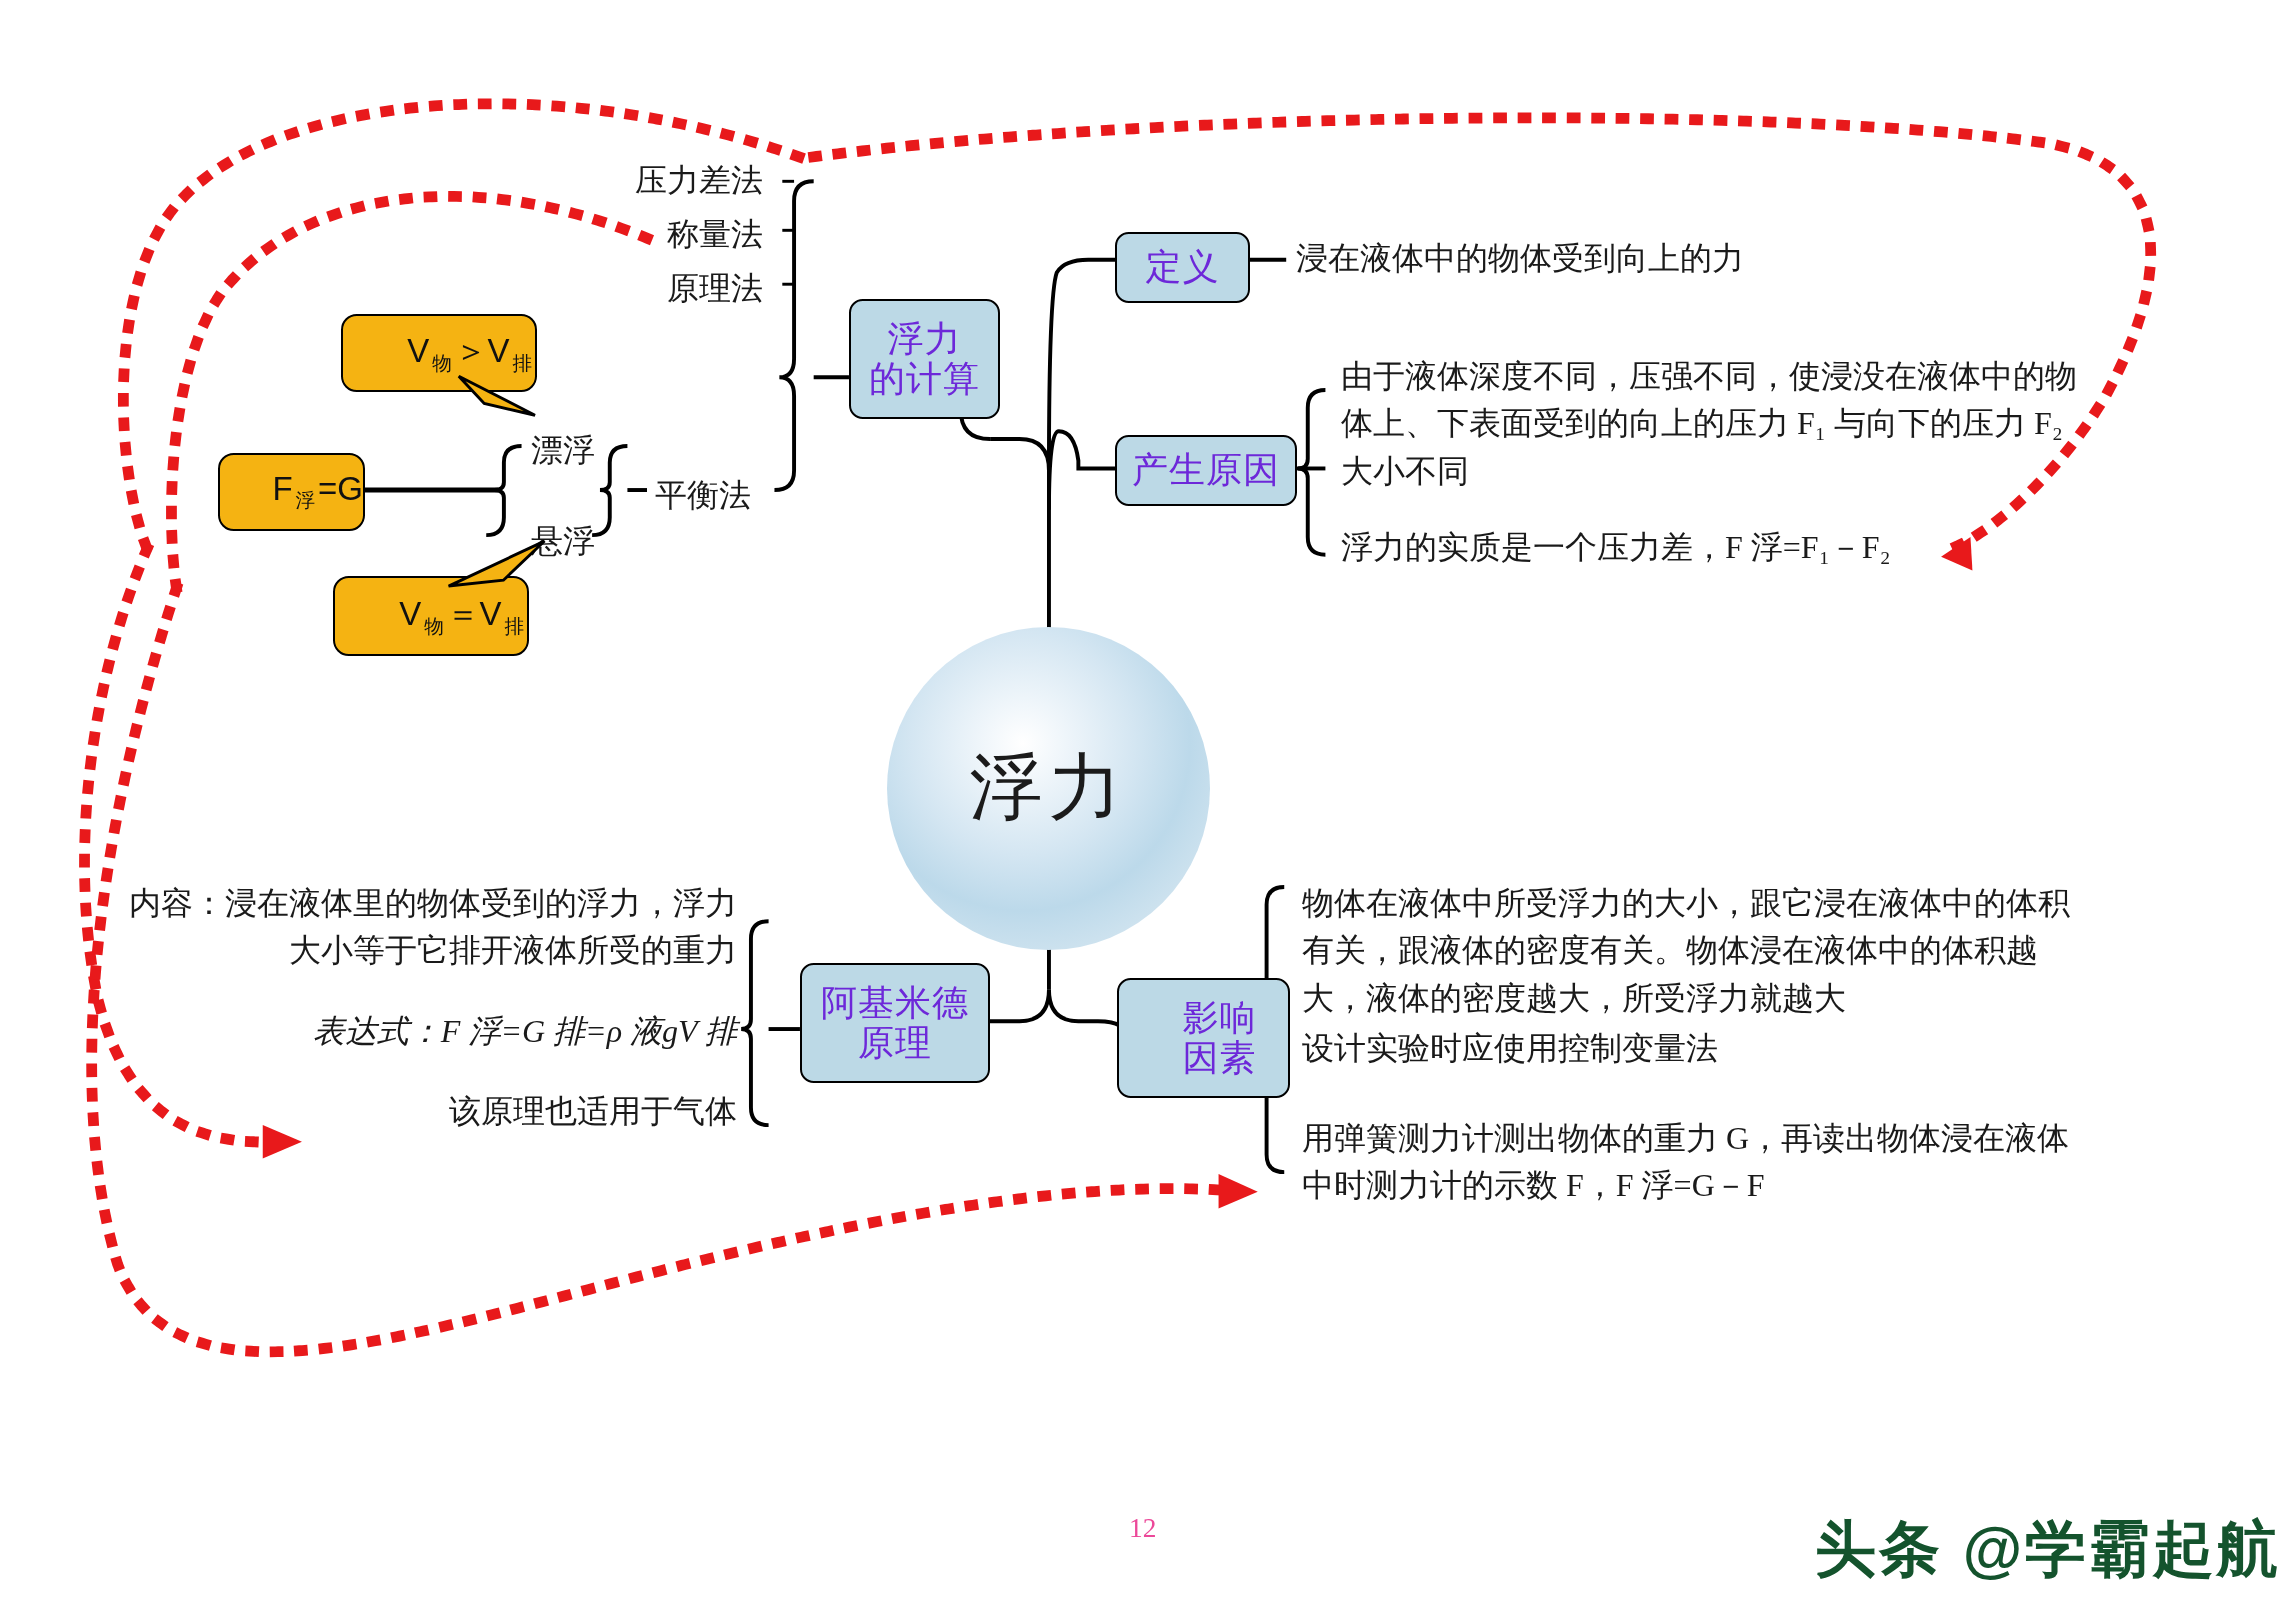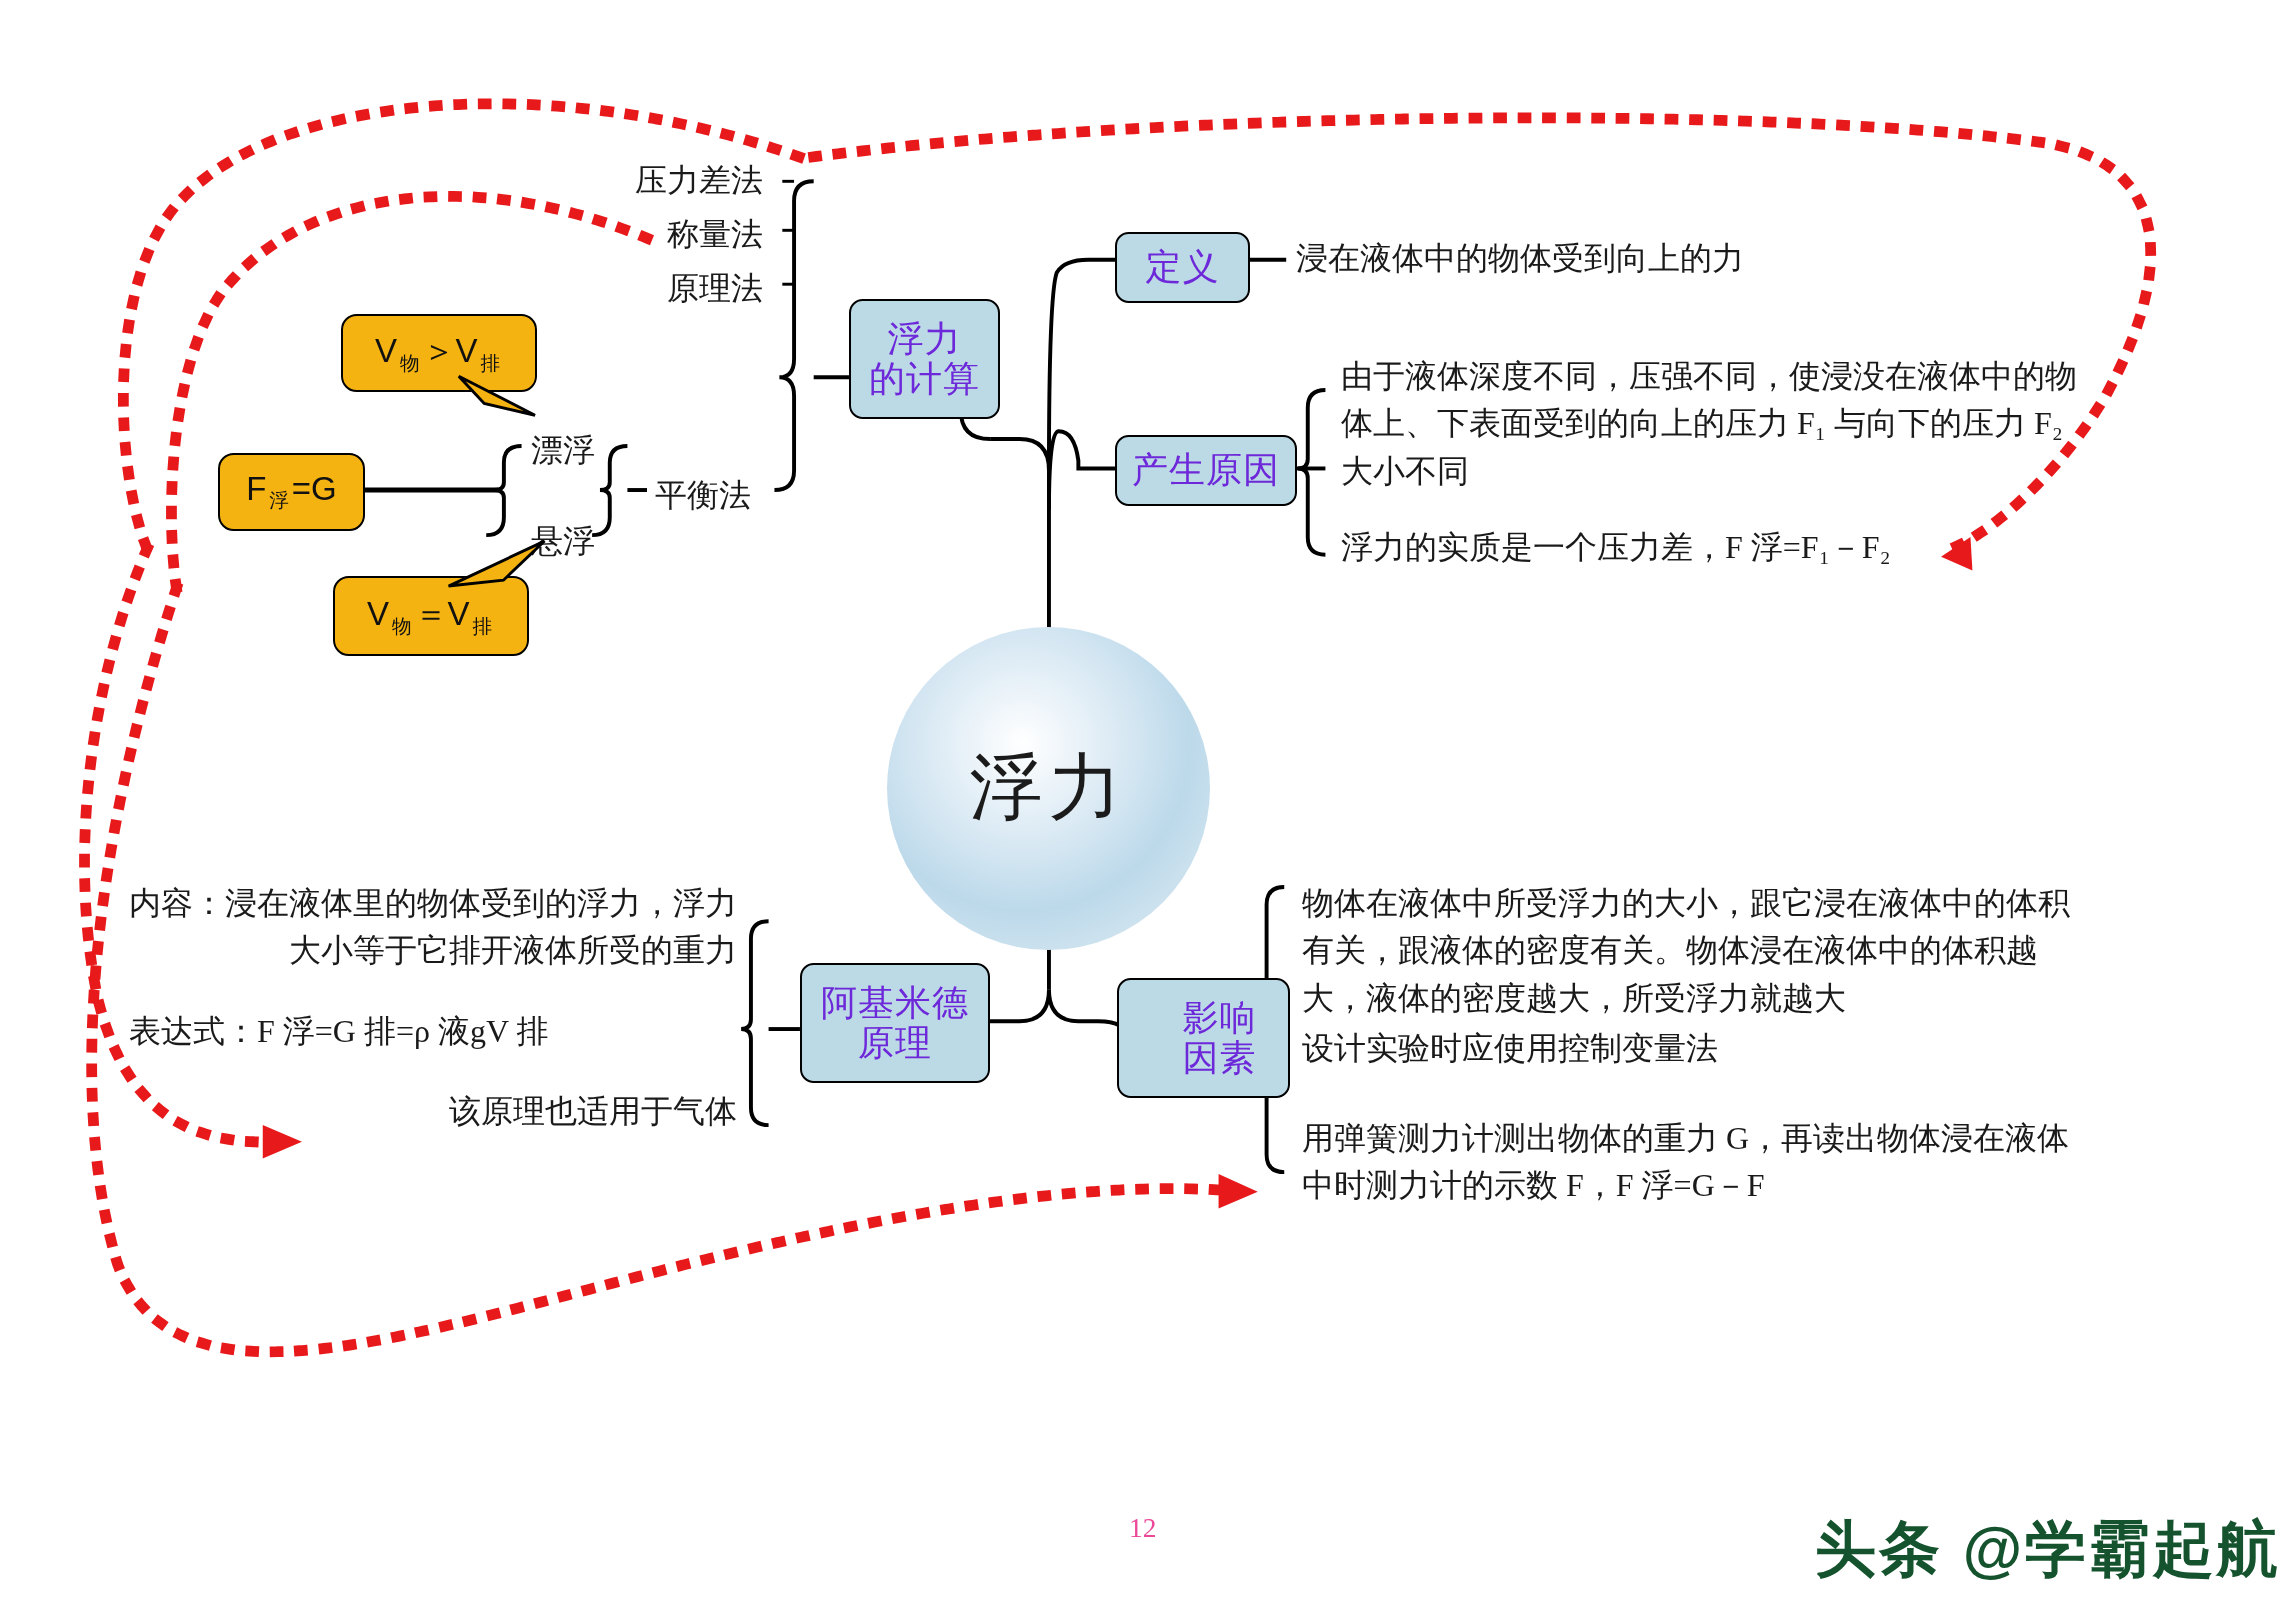--- a/index.html
+++ b/index.html
@@ -46,21 +46,21 @@
   }
 
   
   .node-yellow {
     position: absolute;
     background: #f5b312;
     border: 2.9px solid #000000;
     border-radius: 15.7px;
     display: flex;
     align-items: center;
-    justify-content: center;
+    justify-content: flex-end;
     font-family: "Liberation Sans", "DejaVu Sans", sans-serif;
     font-size: 33px;
     color: #111111;
   }
   .node-yellow .sub {
     font-size: 19.6px;
     vertical-align: sub;
     padding: 0 2.9px;
     font-family: "Liberation Serif", "DejaVu Serif", serif;
   }
@@ -239,21 +239,21 @@
   <svg class="abs" style="left:431px; top:537px; width:137px; height:59px;" viewBox="0 0 140 60" width="137" height="59">
     <polygon points="116,4 18,50 74,44" fill="#f5b312" stroke="#000" stroke-width="3"></polygon>
   </svg>
 
   <div class="txt" style="left:1296px; top:235px;">浸在液体中的物体受到向上的力</div>
 
   <div class="txt para" style="left:1341px; top:353px; width:755px;">由于液体深度不同，压强不同，使浸没在液体中的物体上、下表面受到的向上的压力 F₁ 与向下的压力 F₂ 大小不同</div>
   <div class="txt para" style="left:1341px; top:524px; width:745px;">浮力的实质是一个压力差，F 浮=F₁－F₂</div>
 
   <div class="txt para" style="left:129px; top:880px; width:608px; text-align:right;">内容：浸在液体里的物体受到的浮力，浮力大小等于它排开液体所受的重力</div>
-  <div class="txt" style="left:129px; top:1008px; width:608px; text-align:left;">表达式：F 浮=G 排=ρ 液gV 排</div>
+  <div class="txt" style="left:129px; top:1008px; width:608px; text-align:right;font-style:italic;">表达式：F 浮=G 排=ρ 液gV 排</div>
   <div class="txt para" style="left:1302px; top:880px; width:784px;">物体在液体中所受浮力的大小，跟它浸在液体中的体积有关，跟液体的密度有关。物体浸在液体中的体积越大，液体的密度越大，所受浮力就越大</div>
 
   <div class="txt" style="left:129px; top:1088px; width:608px; text-align:right;">该原理也适用于气体</div>
   <div class="txt" style="left:1302px; top:1025px;">设计实验时应使用控制变量法</div>
   <div class="txt para" style="left:1302px; top:1115px; width:784px;">用弹簧测力计测出物体的重力 G，再读出物体浸在液体中时测力计的示数 F，F 浮=G－F</div>
 
   <div id="pageno" style="left:1129px; top:1513px;">12</div>
   <div id="watermark" style="left:1815px; top:1509px;">头条 @学霸起航</div>
 
 </div>

